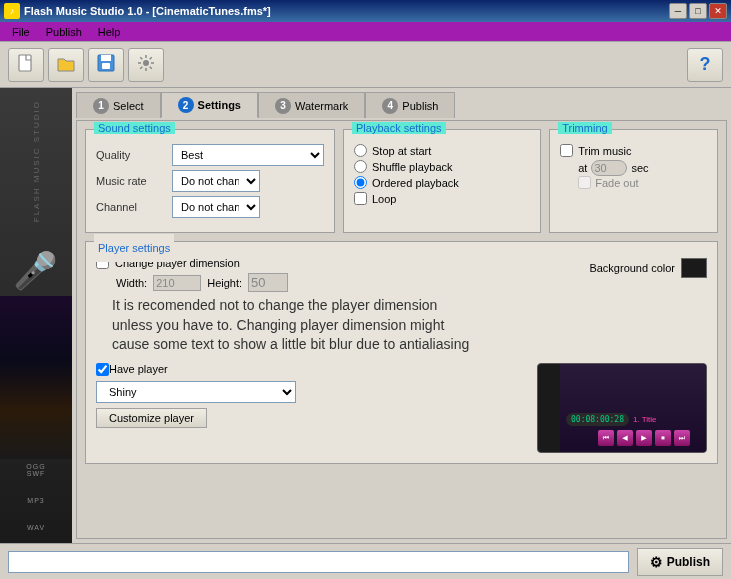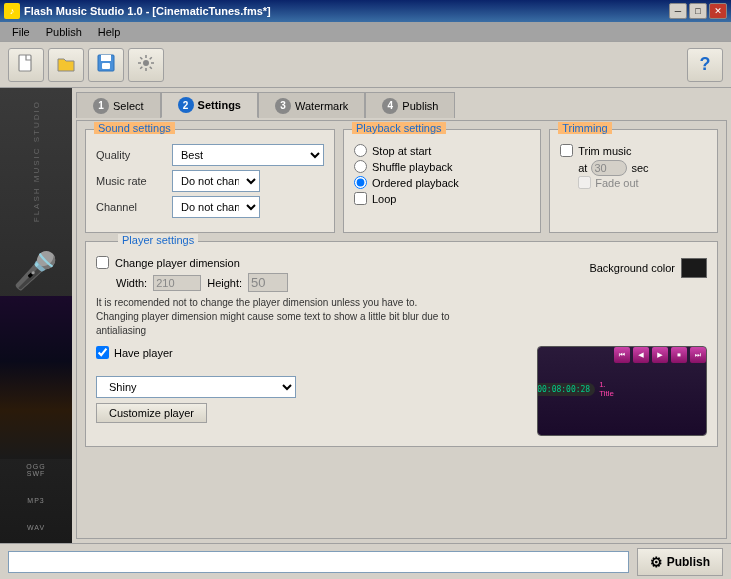--- a/index.html
+++ b/index.html
@@ -17,21 +17,21 @@
       user-select: none;
     }
     .title-bar-left { display: flex; align-items: center; gap: 4px; font-size: 11px; font-weight: bold; }
     .title-bar-icon { width: 16px; height: 16px; background: #ffd700; border-radius: 2px; display: flex; align-items: center; justify-content: center; font-size: 9px; }
     .title-bar-buttons { display: flex; gap: 2px; }
     .title-btn { width: 18px; height: 16px; background: #d4d0c8; border: 1px solid #888; border-radius: 2px; display: flex; align-items: center; justify-content: center; font-size: 9px; cursor: pointer; color: #000; }
     .title-btn.close { background: #c0392b; color: white; }
 
     
     .menu-bar {
-      background: #a3a3a3;
+      background: #a21caf;
       border-bottom: 1px solid #a0a0a0;
       height: 20px;
       display: flex;
       align-items: center;
       padding: 0 4px;
     }
     .menu-item { padding: 2px 8px; font-size: 11px; cursor: pointer; }
 
     
     .toolbar {
@@ -120,21 +120,21 @@
     .section-box {
       border: 1px solid #a0a0a0;
       background: #e8e4dc;
       padding: 8px 10px 10px;
       margin-bottom: 8px;
       position: relative;
     }
     .section-title {
       position: absolute;
       top: -8px; left: 8px;
-      background: #fdba74;
+      background: #5eead4;
       padding: 0 4px;
       color: #1a6acc;
       font-size: 11px;
     }
 
     .three-col { display: flex; gap: 8px; }
     .col-sound { flex: 1.2; }
     .col-playback { flex: 1.2; }
     .col-trimming { flex: 1; }
 
@@ -161,32 +161,32 @@
     .radio-row { display: flex; align-items: center; gap: 5px; margin-bottom: 3px; font-size: 11px; }
     .check-row { display: flex; align-items: center; gap: 5px; margin-bottom: 3px; font-size: 11px; }
 
     
     .trim-at { display: flex; align-items: center; gap: 4px; margin-left: 18px; font-size: 11px; }
     .trim-input { width: 36px; border-radius: 8px; }
     .fade-out { margin-left: 18px; color: #888; font-size: 11px; display: flex; align-items: center; gap: 4px; }
 
     
     .player-section { border: 1px solid #a0a0a0; background: #e8e4dc; padding: 8px 10px 10px; position: relative; }
-    .player-section-title { position: absolute; top: -8px; left: 8px; background: #e8e4dc; padding: 0 4px; color: #1a6acc; font-size: 11px; margin-left: 24px; }
+    .player-section-title { position: absolute; top: -8px; left: 8px; background: #e8e4dc; padding: 8px 4px; color: #1a6acc; font-size: 11px; }
     .player-dim-row { display: flex; align-items: center; gap: 6px; margin-bottom: 4px; }
     .bg-color-box { width: 26px; height: 20px; background: #1a1a1a; border: 1px solid #666; display: inline-block; }
 
     .dim-inputs { display: flex; align-items: center; gap: 6px; margin-left: 20px; margin-bottom: 4px; }
     .dim-label { font-size: 11px; }
     .dim-input { width: 48px; background: #d4d0c8; border: 1px solid #a0a0a0; padding: 2px; font-size: 11px; color: #888; }
 
-    .info-text { font-size: 10px; color: #333; margin: 4px 0 8px 0; line-height: 1.4; max-width: 360px; }
+    .info-text { font-size: 14px; color: #333; margin: 4px 0 8px 16px; line-height: 1.4; max-width: 360px; }
     .player-preview { width: 170px; height: 90px; background: #1a1a1a; border: 1px solid #555; border-radius: 4px; overflow: hidden; }
 
-    .have-player-row { display: flex; align-items: center; gap: 5px; margin-bottom: 17px; font-size: 11px; }
+    .have-player-row { display: flex; align-items: center; margin-bottom: 5px; font-size: 11px; }
     .skin-row { display: flex; align-items: center; gap: 6px; margin-bottom: 5px; }
     .skin-select { width: 200px; padding-left: 8px; }
     .customize-btn {
       padding: 3px 12px;
       background: linear-gradient(to bottom, #f0ede4, #d8d4c8);
       border: 1px solid #a0a0a0;
       font-size: 11px;
       cursor: pointer;
     }
 
@@ -412,21 +412,21 @@
               </div>
               <div class="skin-row">
                 <select class="skin-select">
                   <option>Shiny</option>
                 </select>
               </div>
               <button class="customize-btn">Customize player</button>
             </div>
 
             <div class="player-preview">
-              <div style="width:100%; height:100%; background: linear-gradient(to bottom, #2a1a3a, #1a0a2a); display:flex; flex-direction:row; justify-content:flex-end; padding:0;">
+              <div style="width:100%; height:100%; background: linear-gradient(to bottom, #2a1a3a, #1a0a2a); display:flex; flex-direction:column; justify-content:flex-end; padding:6px;margin-left:22px;">
                 <div style="display:flex; align-items:center; gap:4px; margin-bottom:4px;">
                   <div style="background:#2a2a2a; border-radius:10px; padding:2px 5px; font-size:8px; color:#00cc88; font-family:monospace;">00:08:00:28</div>
                   <div style="font-size:8px; color:#ff44aa;">1. Title</div>
                 </div>
                 <div style="display:flex; gap:3px; justify-content:center;">
                   <div style="width:16px;height:16px;background:linear-gradient(to bottom,#cc44aa,#881166);border-radius:2px;display:flex;align-items:center;justify-content:center;">
                       <span style="color:white;font-size:7px;">⏮</span>
                     </div>
                   <div style="width:16px;height:16px;background:linear-gradient(to bottom,#cc44aa,#881166);border-radius:2px;display:flex;align-items:center;justify-content:center;">
                       <span style="color:white;font-size:7px;">◀</span>

